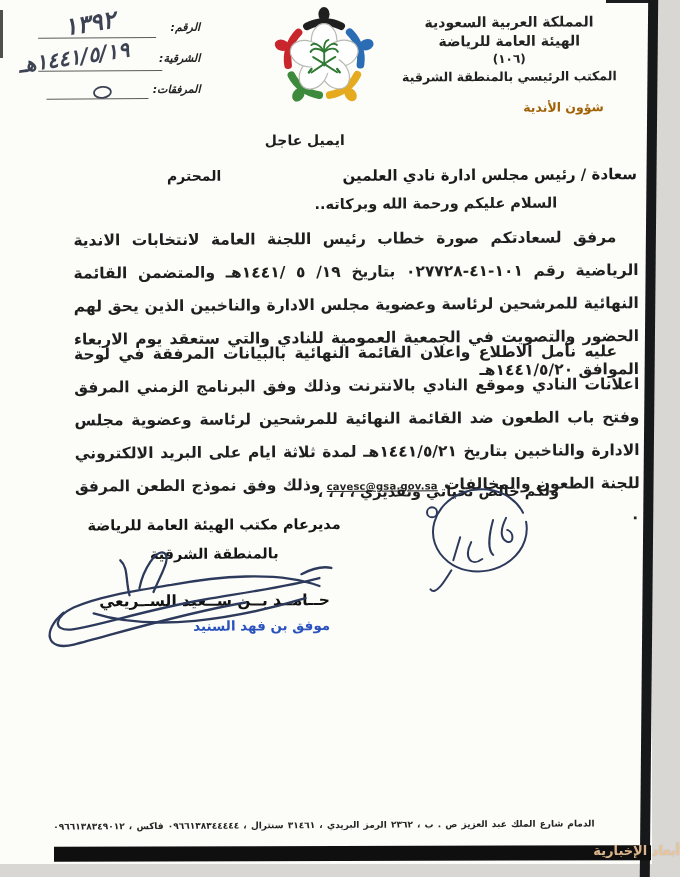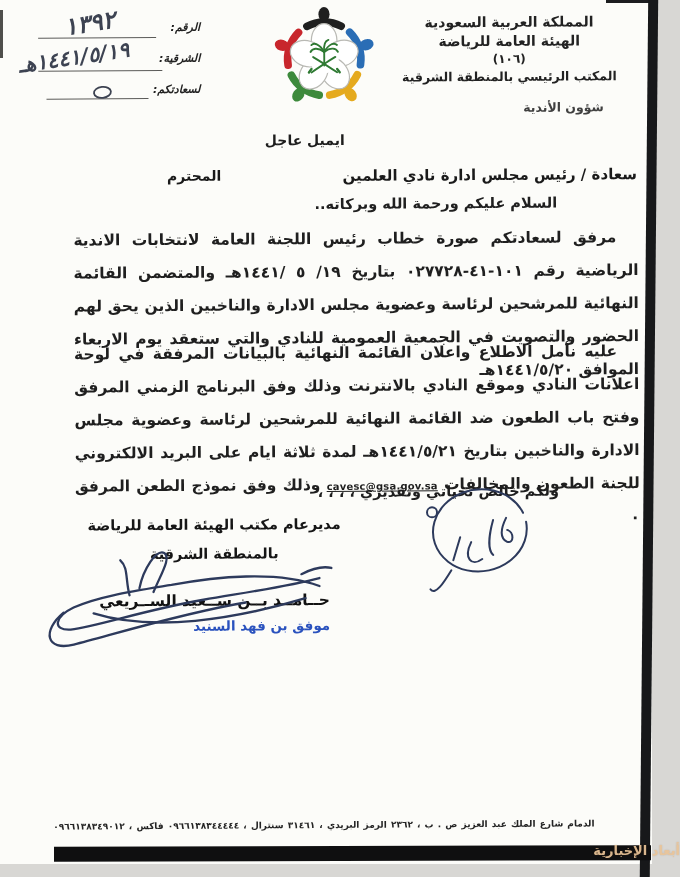--- a/index.html
+++ b/index.html
@@ -30,21 +30,21 @@
   .org{
     position:absolute;right:26px;top:14px;width:230px;
     direction:rtl;text-align:center;color:#222;font-weight:bold;
   }
   .org .l1{font-size:14px;line-height:19px;}
   .org .l2{font-size:14px;line-height:19px;}
   .org .l3{font-size:12px;line-height:17px;}
   .org .l4{font-size:12.5px;line-height:18px;}
   .dept{
     position:absolute;right:32px;top:101px;width:110px;
-    direction:rtl;text-align:center;font-size:12.5px;font-weight:bold;color:#404040;
+    direction:rtl;text-align:center;font-size:12.5px;font-weight:bold;color:#a16207;
   }
   .fields{position:absolute;left:26px;top:14px;width:192px;direction:rtl;color:#222;}
   .frow{position:relative;height:31px;}
   .frow .flabel{position:absolute;right:16px;top:6px;font-size:11px;font-weight:bold;font-style:italic;}
   .frow .fline{position:absolute;left:14px;top:22px;height:1px;background:#5a5a58;}
   .fline.n{width:118px;}
   .fline.d{width:124px;top:24px;}
   .fline.a{width:102px;left:22px;top:21px;}
   .hand{position:absolute;color:#3d4352;font-weight:bold;font-style:italic;direction:rtl;z-index:5;}
   .hand-number{left:66px;top:8px;font-size:24px;transform:rotate(-9deg);letter-spacing:3px;}
@@ -98,21 +98,21 @@
       <div class="fields">
         <div class="frow">
           <span class="flabel">الرقم:</span>
           <span class="fline n"></span>
         </div>
         <div class="frow">
           <span class="flabel">الشرقية:</span>
           <span class="fline d"></span>
         </div>
         <div class="frow">
-          <span class="flabel">لسعادتكم:</span>
+          <span class="flabel">المرفقات:</span>
           <span class="fline a"></span>
         </div>
       </div>
       <div class="hand hand-number">١٣٩٢</div>
       <div class="hand hand-date">١٤٤١/٥/١٩هـ</div>
 
       <svg class="logo" viewBox="0 0 124 124" aria-hidden="true">
         <g transform="translate(62,64)">
 
           <g>

